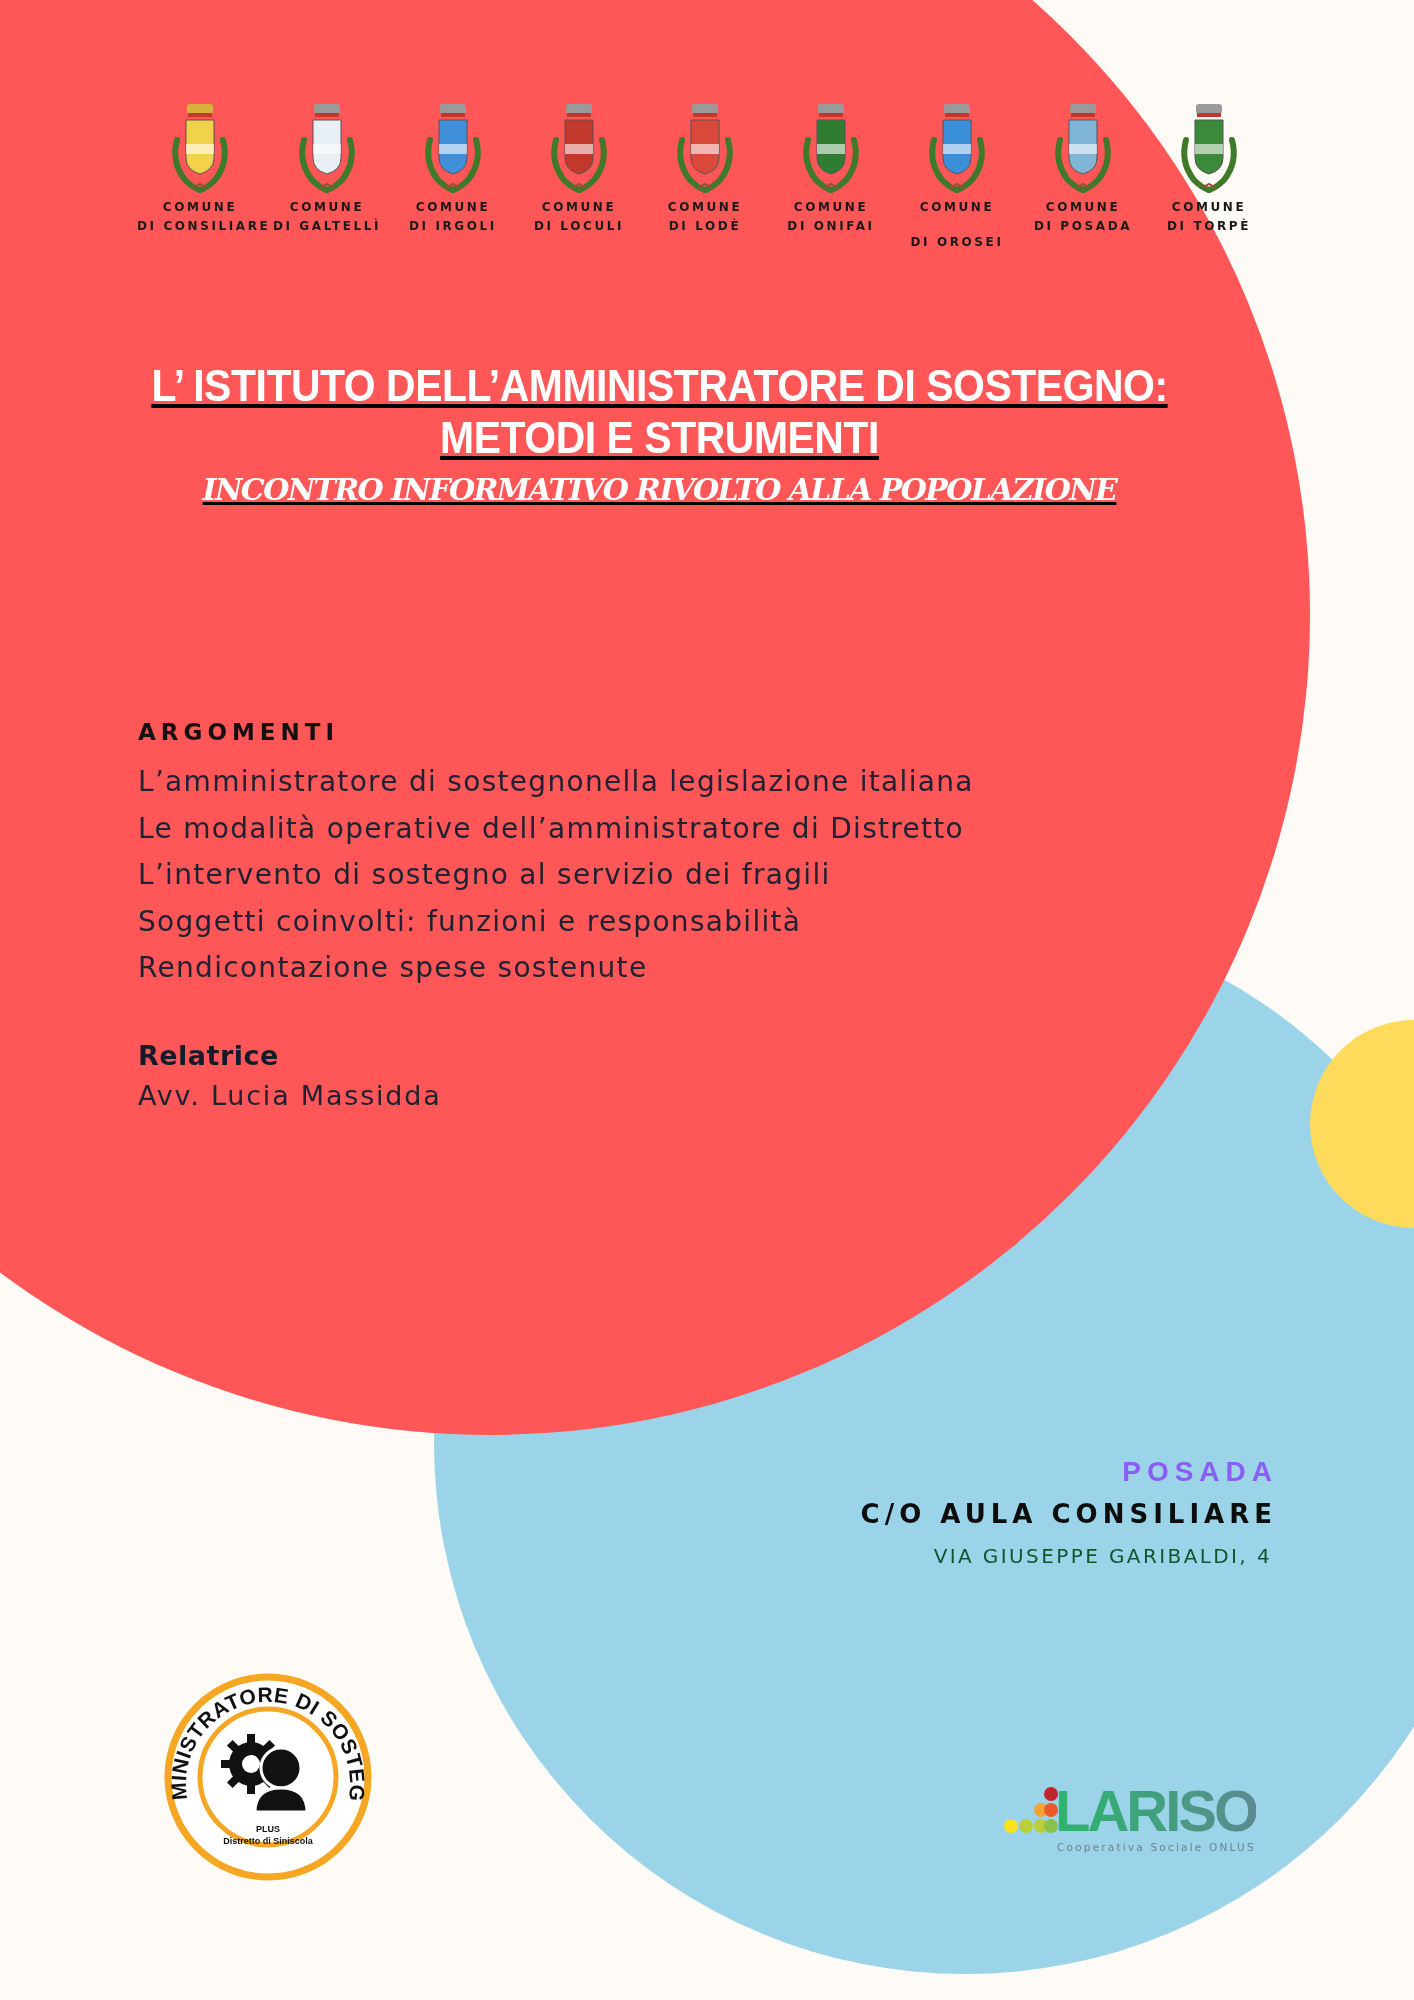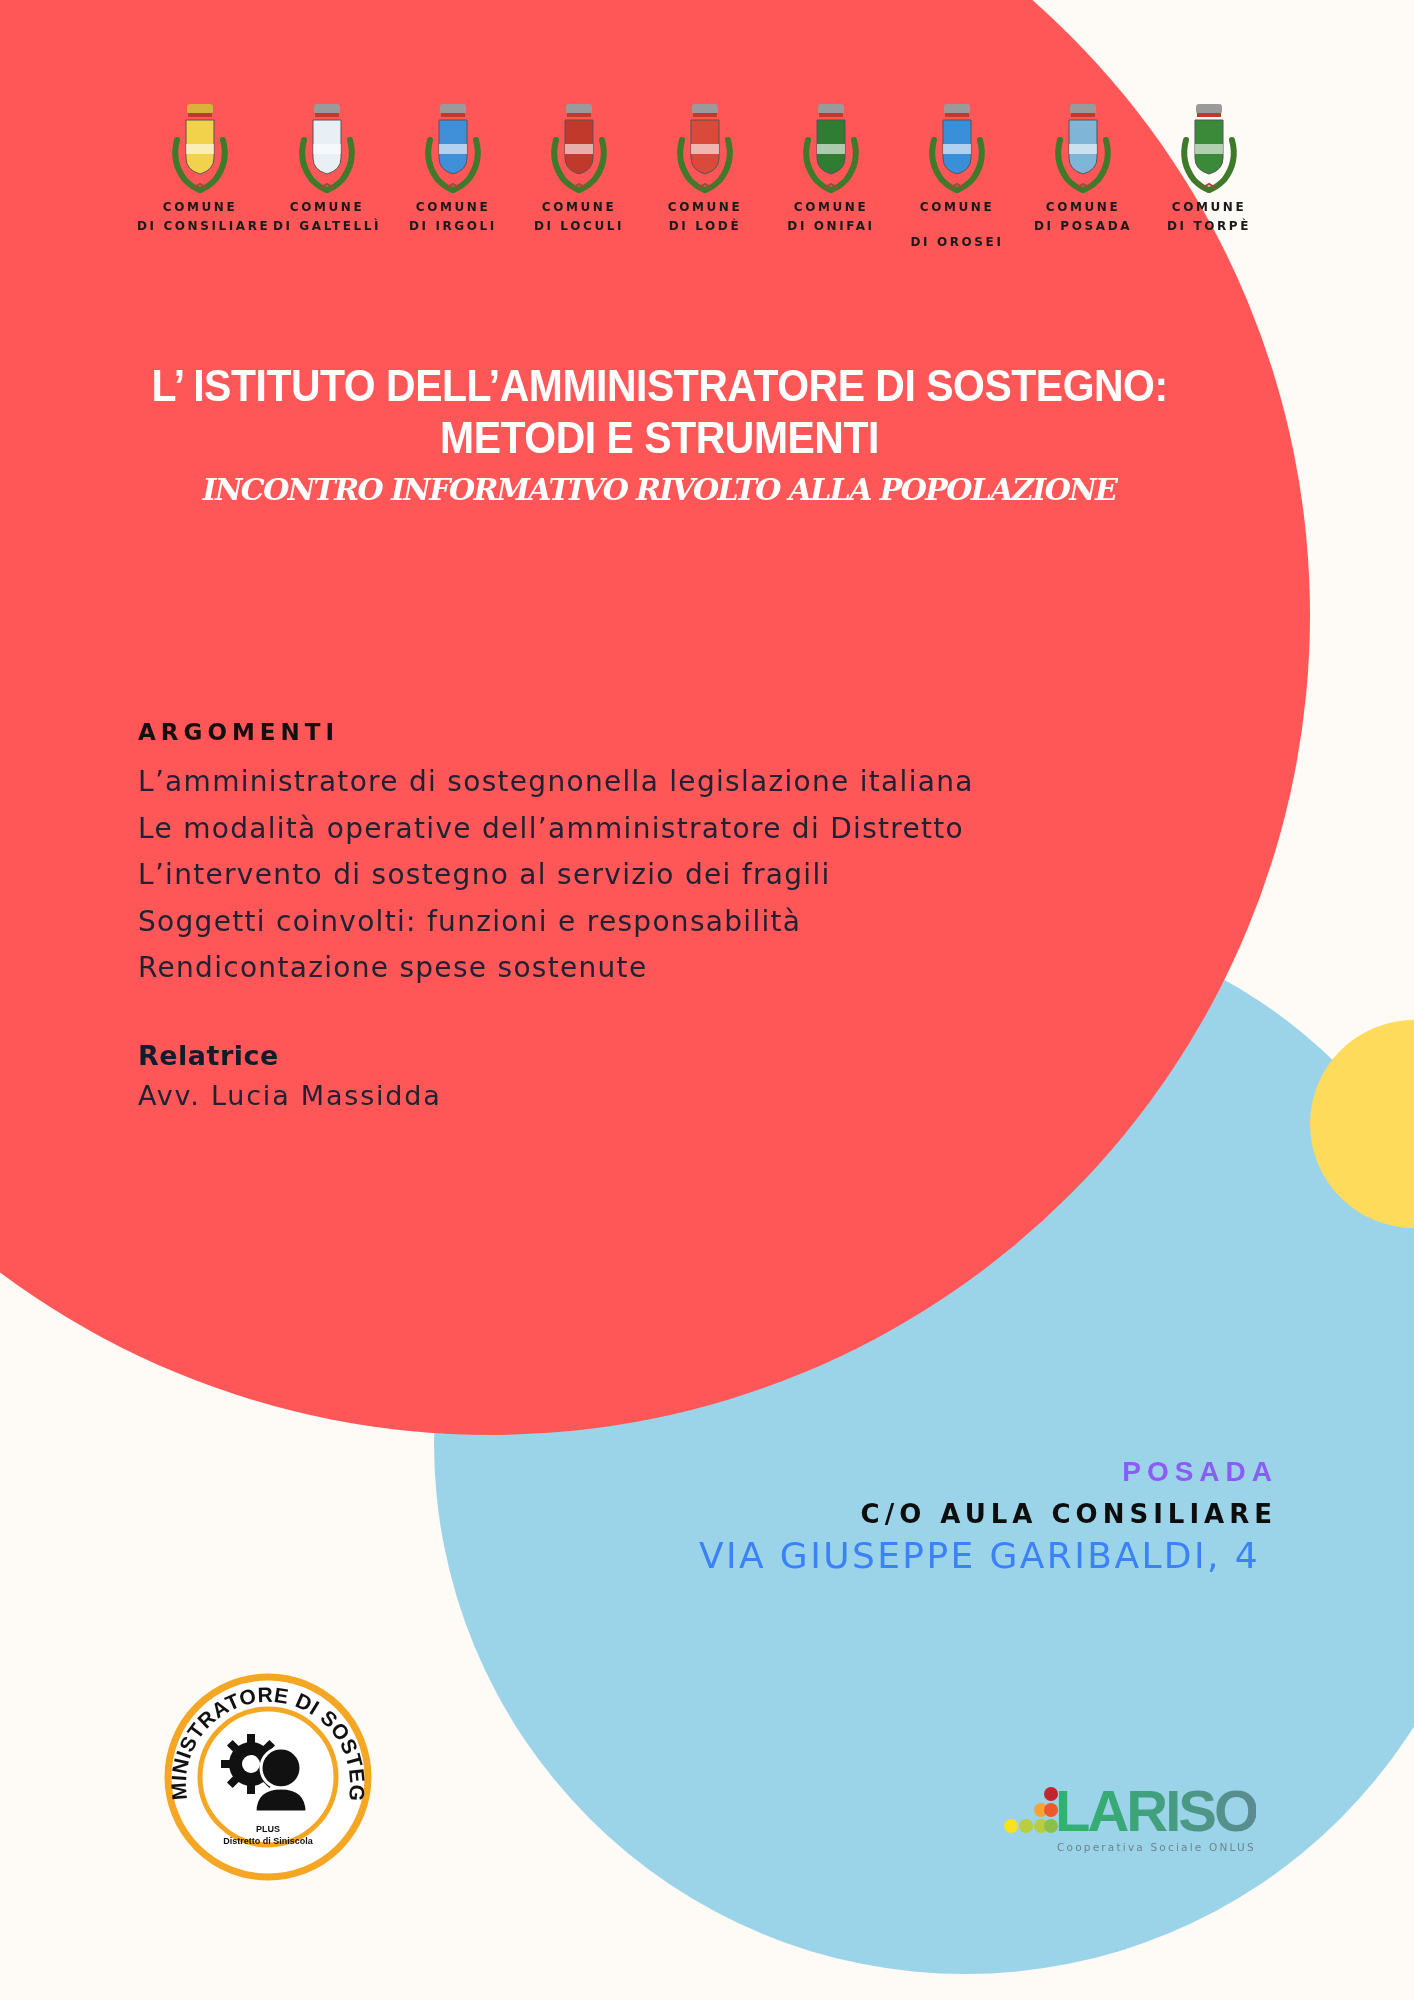--- a/index.html
+++ b/index.html
@@ -19,21 +19,21 @@
   #crests { left: 0; top: 100px; width: 1414px; height: 140px; }
   .crest { position: absolute; top: 0; width: 126px; margin-left: -63px; text-align: center; }
   .crest svg { display: block; margin: 0 auto; }
   .crest-label {
     font-family: "DejaVu Sans", sans-serif; font-weight: bold;
     font-size: 12px; letter-spacing: 2.6px; color: #1a1a1a; line-height: 19px;
     margin-top: 4px; white-space: nowrap;
   }
 
   
-  #title-block { left: 0; top: 360px; width: 1319px; text-align: center; }
+  #title-block { left: 0; top: 360px; width: 1319px; text-align: center; text-decoration: underline; }
   .title {
     font-family: "Liberation Sans", sans-serif; font-weight: bold; color: #fff;
     font-size: 44px; line-height: 52px; letter-spacing: -0.5px; transform: scaleX(0.93);
   }
   .subtitle {
     font-family: "DejaVu Serif", serif; font-style: italic; font-weight: bold; color: #fff;
     font-size: 30px; line-height: 40px; margin-top: 6px; letter-spacing: -1.6px;
   }
 
   
@@ -42,21 +42,21 @@
   .arg-head { font-family: "DejaVu Sans", sans-serif; font-weight: bold; font-size: 23px; letter-spacing: 5px; color: #111; margin-top: 65px; line-height: 30px; }
   .topics { margin-top: 12px; }
   .topic { font-family: "DejaVu Sans", sans-serif; font-size: 28px; line-height: 46.5px; letter-spacing: 1.3px; color: #202234; }
   .rel-label { font-family: "DejaVu Sans", sans-serif; font-weight: bold; font-size: 27px; margin-top: 44px; line-height: 40px; color: #141C2C; letter-spacing: 0.5px; }
   .rel-name { font-family: "DejaVu Sans", sans-serif; font-size: 27px; line-height: 40px; color: #202234; letter-spacing: 1.8px; }
 
   
   #location { right: 142px; top: 1452px; text-align: right; }
   .loc-city { font-family: Liberation Sans, sans-serif; font-weight: bold; font-size: 28px; letter-spacing: 6px; color: #8b5cf6; line-height: 40px; margin-right: -6px;}
   .loc-venue { font-family: "DejaVu Sans", sans-serif; font-weight: bold; font-size: 26px; letter-spacing: 5px; color: #0d0d0d; line-height: 44px; margin-right: -5px;}
-  .loc-street { font-family: "DejaVu Sans", sans-serif; font-size: 36px; letter-spacing: 2.4px; color: #3b82f6; line-height: 40px; margin-right: 12px; }
+  .loc-street { font-family: "DejaVu Sans", sans-serif; font-size: 20px; letter-spacing: 2.4px; color: #14532d; line-height: 40px; margin-right: 0; }
   .loc-date { font-family: "DejaVu Sans", sans-serif; font-size: 28px; letter-spacing: 1.8px; color: #13304A; line-height: 46px; margin-right: 6px;}
   .date-block { margin-top: 36px; }
 
   
   #badge { left: 163px; top: 1672px; width: 210px; height: 210px; }
   #lariso { left: 1003px; top: 1785px; width: 270px; height: 70px; }
   .lariso-word { position: absolute; left: 52px; top: -4px; font-family: "Liberation Sans", sans-serif; font-weight: bold; font-size: 58px; letter-spacing: -3px; line-height: 60px;
     background: linear-gradient(90deg, #2DB56C 0%, #3FA27B 45%, #5C8A91 100%); -webkit-background-clip: text; background-clip: text; color: transparent; }
   .lariso-sub { position: absolute; left: 54px; top: 56px; font-family: "DejaVu Sans", sans-serif; font-size: 10.5px; letter-spacing: 2.2px; color: #6C8390; white-space: nowrap; }
   .dot { position: absolute; width: 14px; height: 14px; border-radius: 50%; }

